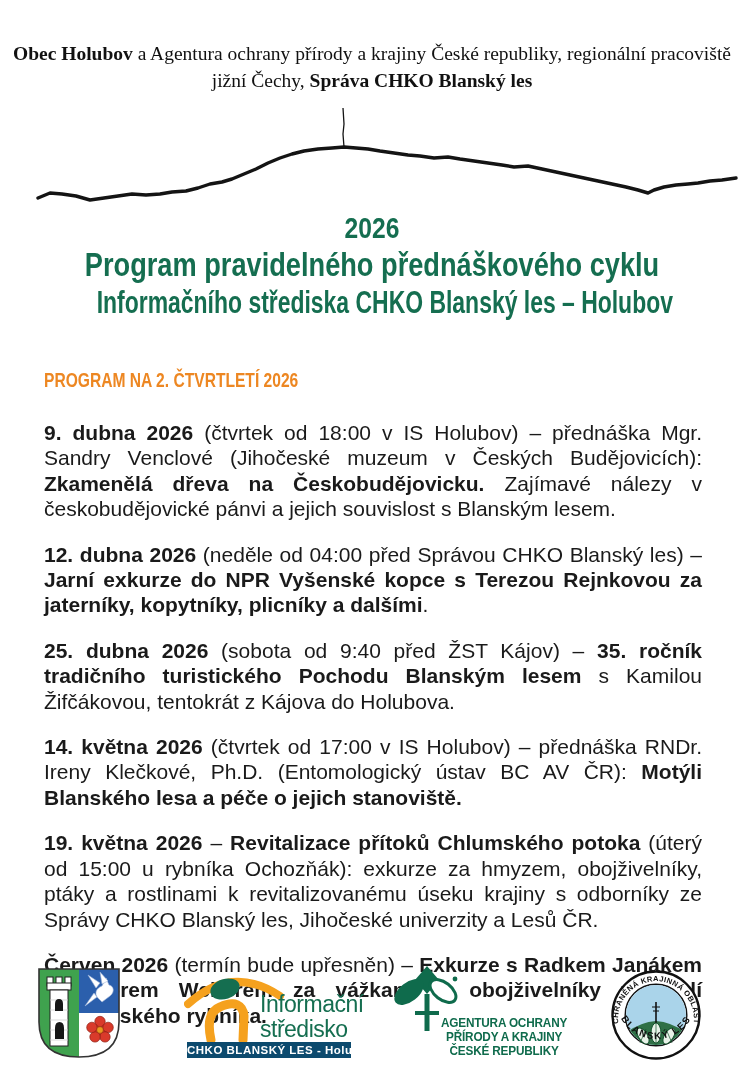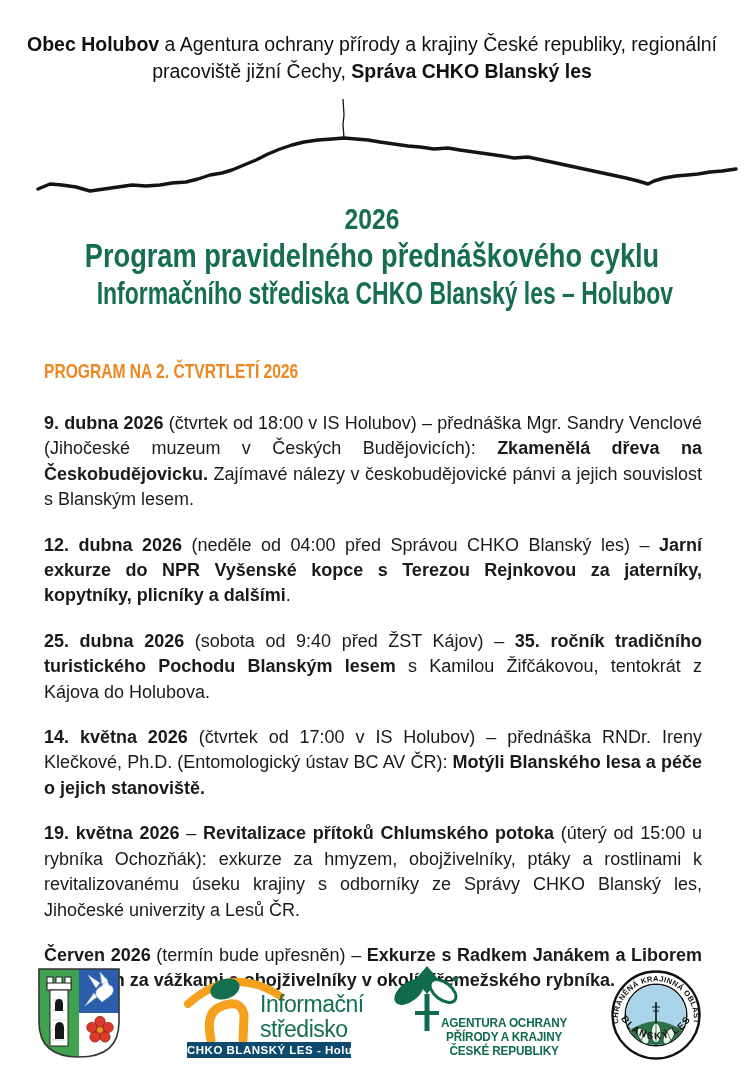--- a/index.html
+++ b/index.html
@@ -4,41 +4,41 @@
 <style>
   html,body{margin:0;padding:0;}
   body{
     width:744px;height:1078px;background:#ffffff;
     font-family:"Liberation Sans","DejaVu Sans",sans-serif;
     color:#1a1a1a;position:relative;overflow:hidden;
   }
   .page{position:relative;width:744px;height:1078px;}
 
   
-  .header{padding-top:31px;text-align:center;font-size:19.5px;line-height:27px;color:#111;}
+  .header{padding-top:40px;text-align:center;font-size:19.5px;line-height:27px;color:#111;font-family:Liberation Serif, serif;}
   .header b{font-weight:bold;}
 
   
   .ridge{display:block;margin-top:6px;width:744px;height:112px;}
 
   
   .year{color:#156e50;font-weight:bold;font-size:29px;line-height:32px;text-align:center;
         transform:scaleX(.85);transform-origin:50% 50%;}
   .title1{color:#156e50;font-weight:bold;font-size:34px;line-height:40px;text-align:center;
         transform:scaleX(.80);transform-origin:50% 50%;white-space:nowrap;}
   .title2{color:#156e50;font-weight:bold;font-size:31px;line-height:38px;text-align:center;
         transform:scaleX(.74);transform-origin:50% 50%;white-space:nowrap;}
 
   
   .section-heading{margin:46px 0 0 44px;color:#ed8722;font-weight:bold;font-size:20px;line-height:24px;
         transform:scaleX(.78);transform-origin:0 50%;white-space:nowrap;}
 
   
   .events{margin:28px 42px 0 44px;}
-  .events p{margin:0 0 20px 0;font-size:18px;line-height:25.4px;text-align:justify;}
+  .events p{margin:0 0 20px 0;font-size:21px;line-height:25.4px;text-align:justify;}
   .events p b{font-weight:bold;}
 
   
   .logo{position:absolute;}
   .logo-coa{left:36px;top:966px;width:86px;height:94px;}
   .logo-is{left:184px;top:964px;width:172px;height:96px;}
   .is-figure{position:absolute;left:0;top:0;width:172px;height:78px;}
   .is-text{position:absolute;left:76px;top:28px;color:#156e50;font-weight:normal;
            font-size:23px;line-height:25px;letter-spacing:-0.5px;}
   .is-banner{position:absolute;left:3px;top:78px;width:164px;height:16px;background:#0c4a6e;

